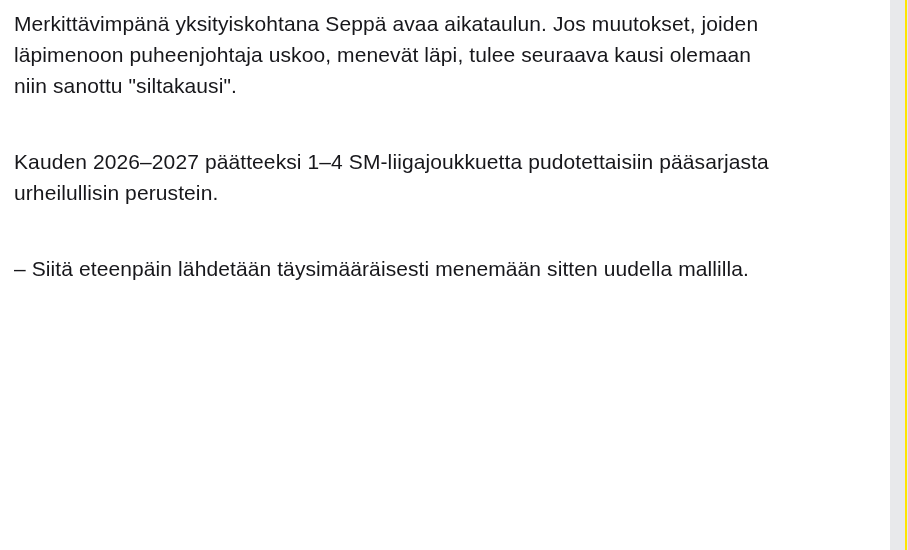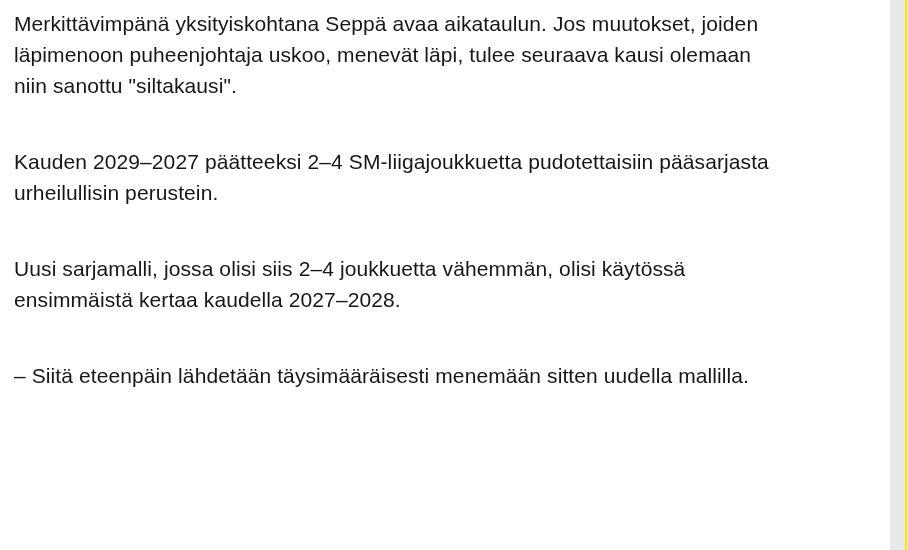--- a/index.html
+++ b/index.html
@@ -59,23 +59,21 @@
   }
 </style>
 </head>
 <body>
 
 <div class="page">
   <main class="article-text">
     <p>Merkittävimpänä yksityiskohtana Seppä avaa aikataulun. Jos muutokset, joiden
 läpimenoon puheenjohtaja uskoo, menevät läpi, tulee seuraava kausi olemaan
 niin sanottu "siltakausi".</p>
-    <p>Kauden 2029–2027 päätteeksi 2–4 SM-liigajoukkuetta pudotettaisiin pääsarjasta
+    <p>Kauden 2026–2027 päätteeksi 1–4 SM-liigajoukkuetta pudotettaisiin pääsarjasta
 urheilullisin perustein.</p>
-    <p>Uusi sarjamalli, jossa olisi siis 2–4 joukkuetta vähemmän, olisi käytössä
-ensimmäistä kertaa kaudella 2027–2028.</p>
     <p>– Siitä eteenpäin lähdetään täysimääräisesti menemään sitten uudella mallilla.</p>
   </main>
 
   <div class="right-rail">
     <div class="edge-accent"></div>
   </div>
 </div>
 
 </body></html>

